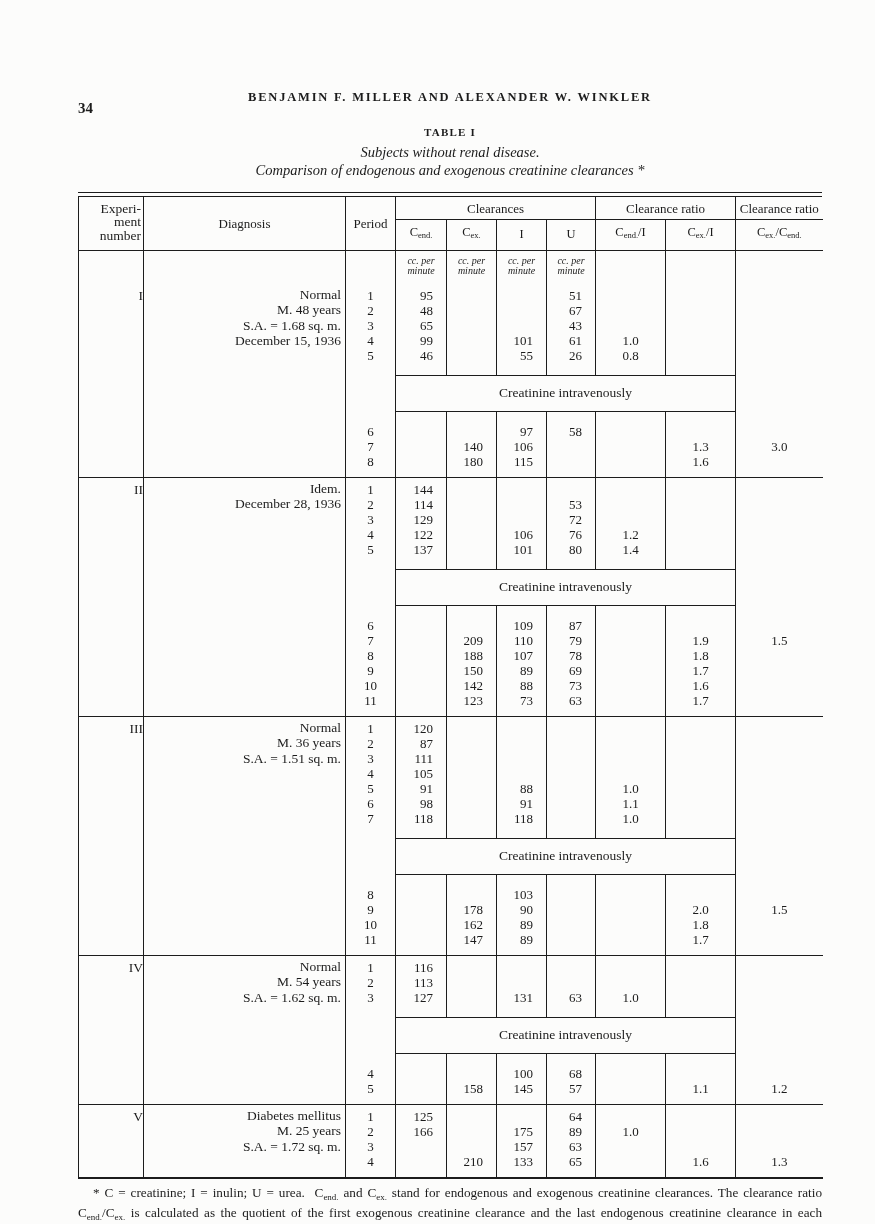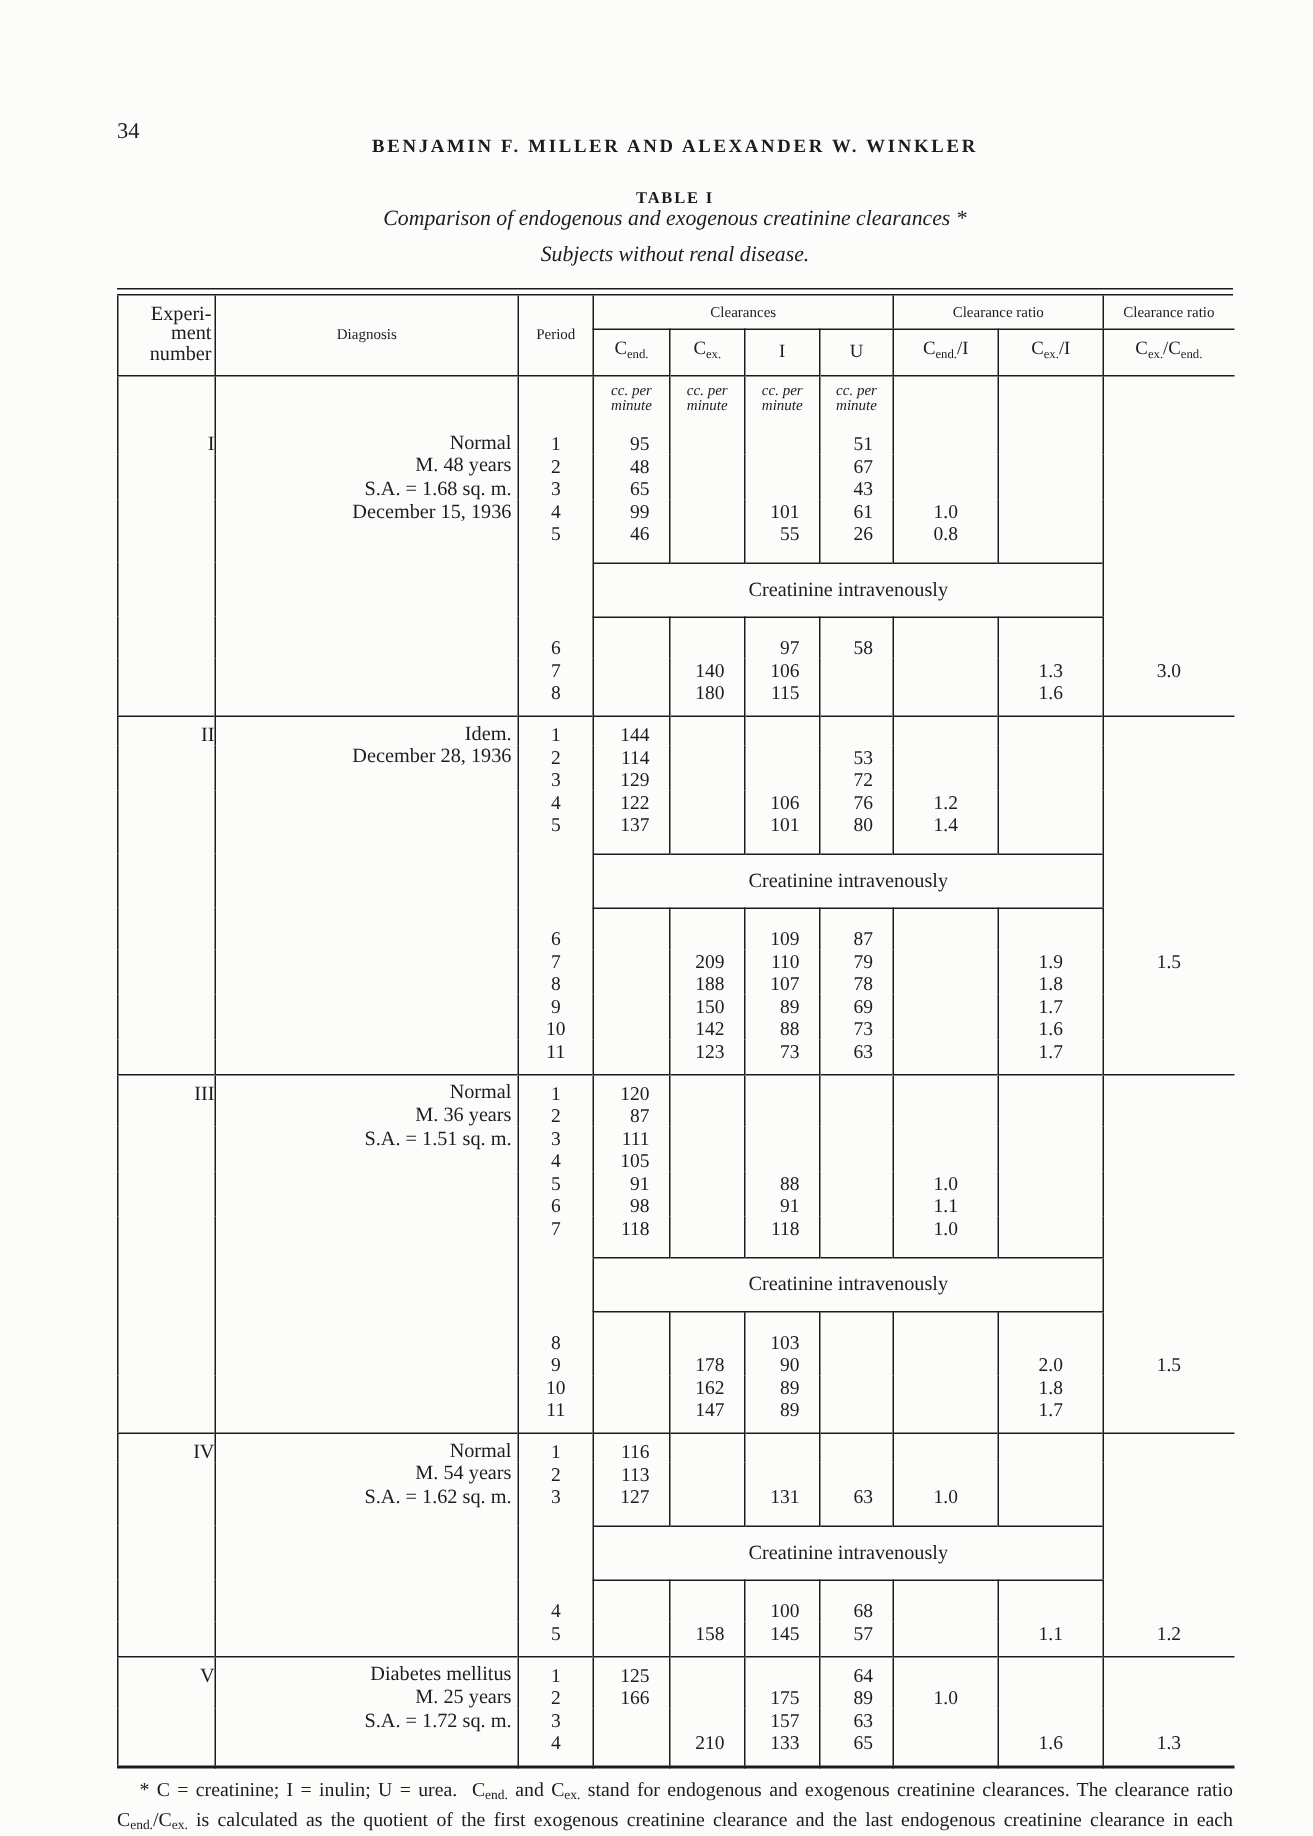--- a/index.html
+++ b/index.html
@@ -9,22 +9,22 @@
     color:#1c1c1c;
     font-family:"Liberation Serif", serif;
     position:relative;
     overflow:hidden;
   }
   .content { margin-left:78px; width:744px; }
 
   
   .page-head { position:relative; padding-top:90px; }
   .page-number {
-    position:absolute; left:0; top:80px;
-    font-size:15px; font-weight:normal;
+    position:absolute; left:0; top:100px;
+    font-size:15px; font-weight:bold;
   }
   .running-head {
     text-align:center; font-size:12.5px; letter-spacing:1.8px;
     font-weight:600;
   }
 
   
   .table-caption { margin-top:21px; text-align:center; }
   .table-label { font-size:11px; letter-spacing:1.2px; font-weight:600; }
   .table-title { font-style:italic; font-size:14.5px; line-height:17.5px; }
@@ -42,21 +42,21 @@
     font-size:13px;
   }
   th,td { padding:0; vertical-align:middle; font-weight:normal; }
 
   
   .c-diag,.c-period,.c-cend,.c-cex,.c-i,.c-u,.c-cendi,.c-cexi,.c-last,.banner {
     border-left:1px solid #1c1c1c;
   }
 
   
-  thead th { font-size:10px; line-height:13.5px; text-align:center; }
+  thead th { font-size:13px; line-height:13.5px; text-align:center; }
   thead tr.h1 th { padding:5px 2px 4px; }
   thead tr.h1 th[rowspan] { border-bottom:1px solid #1c1c1c; }
   .h-group { border-bottom:1px solid #1c1c1c; }
   .h-sub { border-bottom:1px solid #1c1c1c; padding:6px 2px 7px !important; font-size:12.5px; }
   sub { font-size:68%; vertical-align:-0.28em; letter-spacing:0; }
 
   
   tr.units-row td { padding:0; }
   .unit {
     font-style:italic; font-size:10px; line-height:10.5px;
@@ -96,22 +96,22 @@
 
 <div class="content">
 
   <div class="page-head">
     <div class="page-number">34</div>
     <div class="running-head">BENJAMIN F. MILLER AND ALEXANDER W. WINKLER</div>
   </div>
 
   <div class="table-caption">
     <div class="table-label">TABLE I</div>
+    <div class="table-title first">Subjects without renal disease.</div>
     <div class="table-title">Comparison of endogenous and exogenous creatinine clearances *</div>
-    <div class="table-title first">Subjects without renal disease.</div>
   </div>
 
   <div class="dbl-rule"></div>
 
   <table class="clearance">
     <colgroup>
       <col style="width:65px">
         <col style="width:202px">
         <col style="width:50px">
       <col style="width:51px">

